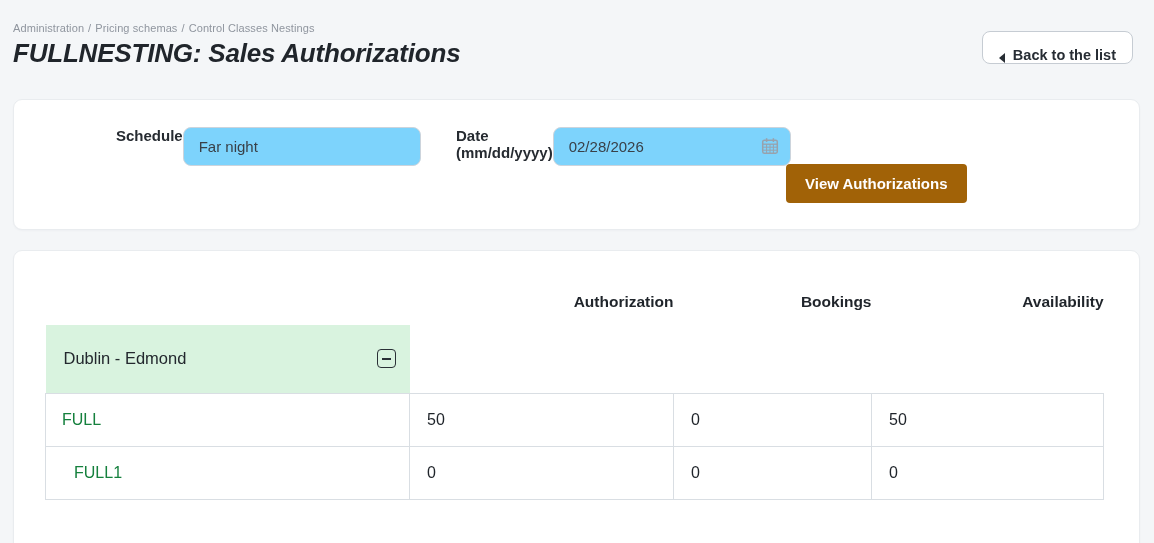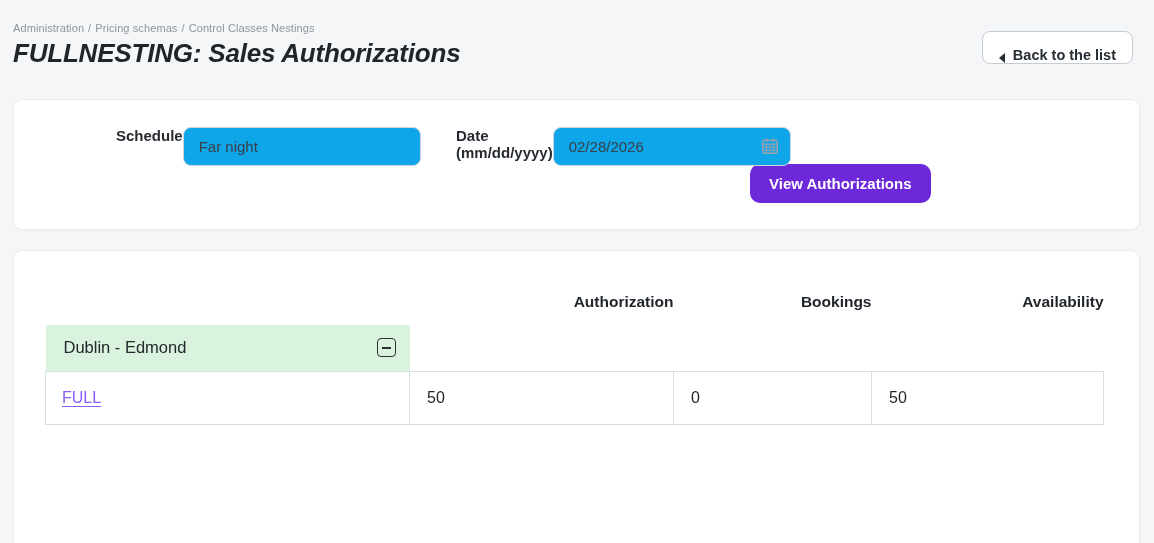--- a/index.html
+++ b/index.html
@@ -37,59 +37,59 @@
     background:#ffffff; border:1px solid #e9ecef; border-radius:9px;
     box-shadow:0 1px 2px rgba(30,40,50,.03);
   }
   .card.filter { margin-top:30px; height:131px; padding:27px 0 0 102px; display:flex; align-items:flex-start; }
   .field { display:flex; width:238px; }
   .field + .field { margin-left:102px; }
   .field label { font-size:15px; font-weight:700; color:#262b31; margin-bottom:14px; }
   .text-input {
     height:39px; width:238px; border:1px solid #ccd4dc; border-radius:8px;
     padding:0 34px 0 15px; font-family:"Liberation Sans", sans-serif;
-    font-size:15px; color:#394048; background:#0ea5e9; outline:none;
+    font-size:15px; color:#394048; background:#7dd3fc; outline:none;
   }
   .input-wrap { position:relative; width:238px; }
   .cal-icon { position:absolute; right:12px; top:10px; pointer-events:auto; cursor:pointer; }
   .submit-btn {
-    margin-left:56px; margin-top:37px; height:39px; padding:0 19px;
-    background:#6d28d9; color:#ffffff; border:none; border-radius:10px;
+    margin-left:92px; margin-top:37px; height:39px; padding:0 19px;
+    background:#a16207; color:#ffffff; border:none; border-radius:4px;
     font-family:"Liberation Sans", sans-serif; font-size:15px; font-weight:700;
     cursor:pointer;
   }
 
   
   .card.table-card { margin-top:20px; height:310px; padding:28px 0 0 31px; overflow:hidden; }
   table.auth { border-collapse:collapse; table-layout:fixed; width:1058px; }
   col.c1 { width:364px; } col.c2 { width:264px; } col.c3 { width:198px; } col.c4 { width:232px; }
   thead th {
     height:46px; text-align:right; vertical-align:middle;
     font-size:15.5px; font-weight:700; color:#1f242a; padding:0 0 0 17px;
   }
-  tr.group-row td { border:none; height:46px; }
+  tr.group-row td { border:none; height:68px; }
   td.group-cell {
     background:#d9f3df; padding:0 14px 0 18px;
   }
   .group-inner { display:flex; align-items:center; justify-content:space-between; }
   .group-name { font-size:16.5px; color:#23282e; }
   .collapse-box {
     width:19px; height:19px; border:1.5px solid #2a3036; border-radius:4px;
     display:flex; align-items:center; justify-content:center; cursor:pointer;
     background:transparent; flex:none;
   }
   .collapse-minus { width:9px; height:1.6px; background:#2a3036; }
   tbody.grid td {
     border:1px solid #d9dee3; height:53px; vertical-align:middle;
     font-size:16px; color:#1f242a; padding-left:17px;
   }
   tbody.grid td.name-cell { padding-left:16px; }
   tbody.grid tr.child td.name-cell { padding-left:28px; }
   tbody.grid a.row-link {
-    color:#8b5cf6; text-decoration:underline; text-underline-offset:3px; cursor:pointer;
+    color:#15803d; text-underline-offset:3px; cursor:pointer;
   }
 </style>
 </head>
 <body>
 
 <div class="page">
 
   <div class="breadcrumb">
     <a>Administration</a><span class="sep">/</span><a>Pricing schemas</a><span class="sep">/</span><a>Control Classes Nestings</a>
   </div>
@@ -163,17 +163,25 @@
       </tbody>
       <tbody class="grid">
         <tr>
           <td class="name-cell">
             <a class="row-link">FULL</a>
           </td>
           <td>50</td>
           <td>0</td>
           <td>50</td>
         </tr>
+        <tr class="child">
+          <td class="name-cell">
+            <a class="row-link">FULL1</a>
+          </td>
+          <td>0</td>
+          <td>0</td>
+          <td>0</td>
+        </tr>
       </tbody>
     </table>
   </div>
 
 </div>
 
 </body></html>

